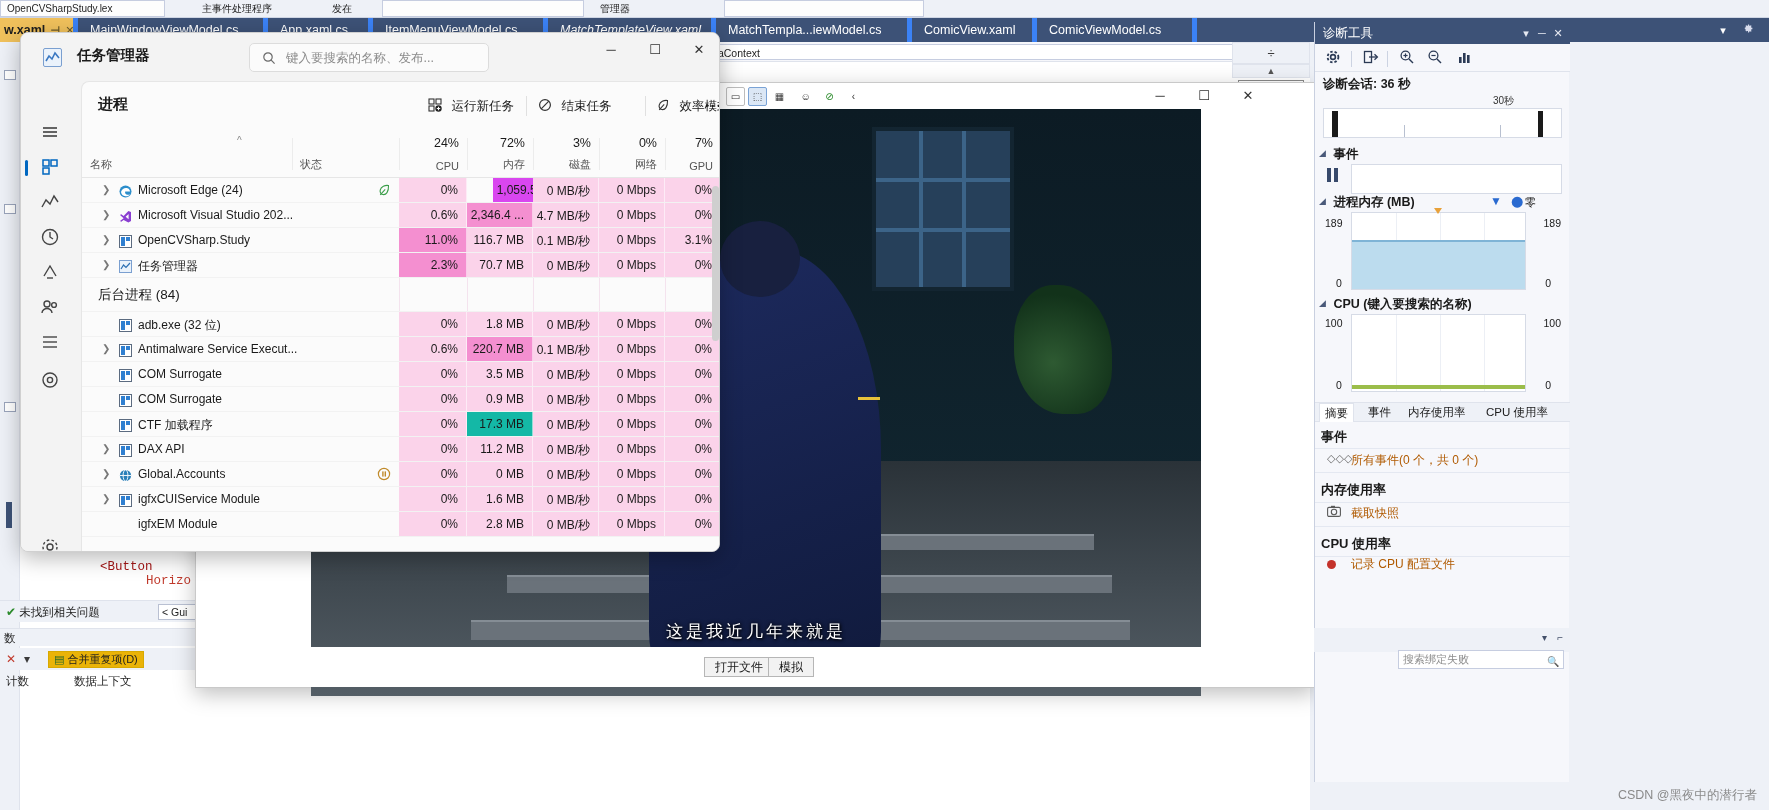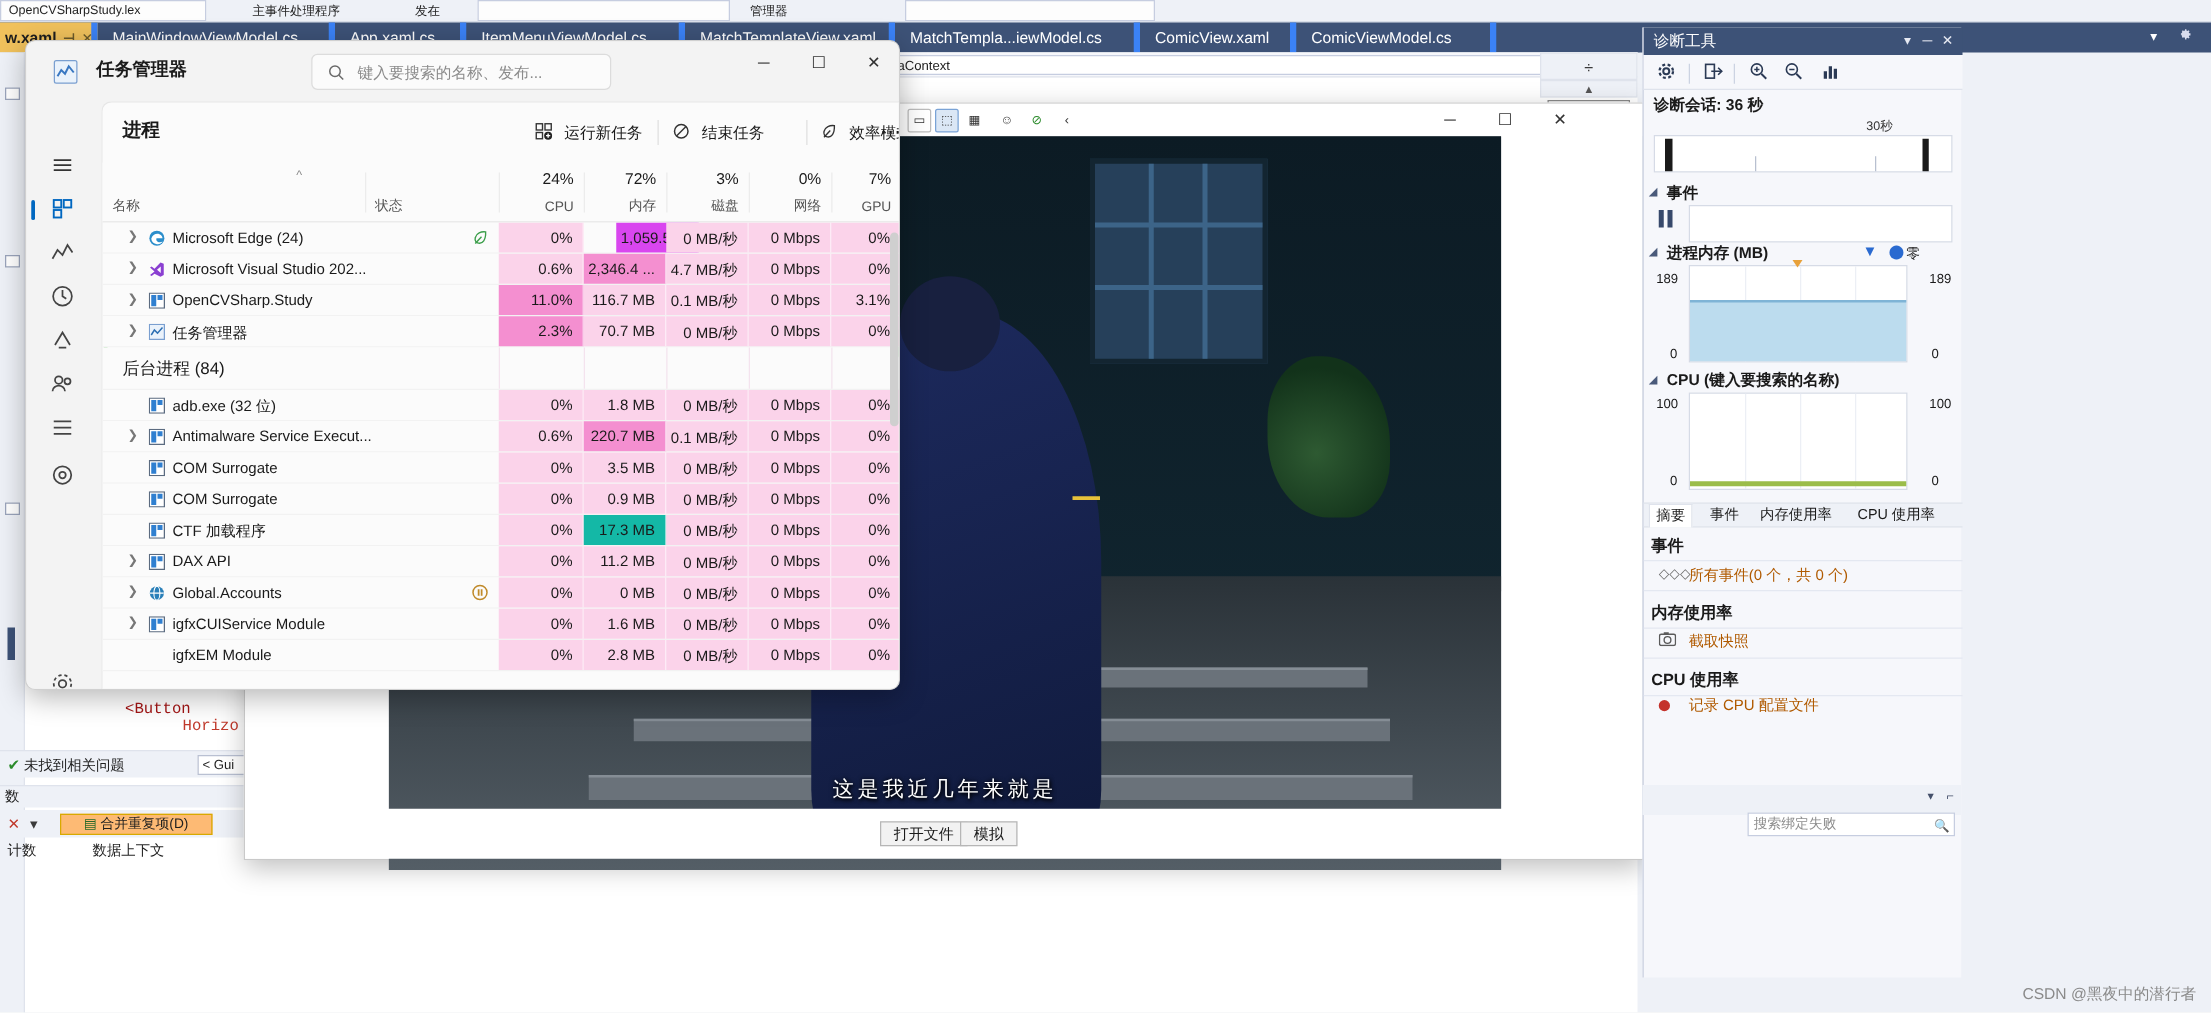--- a/index.html
+++ b/index.html
@@ -68,21 +68,21 @@
   .vs-codepeek { position:absolute; left:158px; top:604px; width:56px; height:16px;
      background:#fff; border:1px solid #b9c0d2; font-size:10.5px; color:#1e1e1e;
      line-height:14px; padding-left:3px; }
 
   .vs-panel-hdr { position:absolute; left:0; top:628px; width:1310px; height:18px;
      background:#eef1f7; border-top:1px solid #dfe3ec; font-size:11.5px; color:#1e1e1e;
      line-height:18px; padding-left:4px; }
   .vs-panel-tb { position:absolute; left:0; top:648px; width:1310px; height:22px;
      background:#eef1f7; font-size:11.5px; color:#1e1e1e; line-height:22px; }
   .vs-dedupe { position:absolute; left:48px; top:651px; height:17px;
-     border:1px solid #d8a900; background:#fdba74; font-size:11px; padding:0 18px;
+     border:1px solid #d8a900; background:#eab308; font-size:11px; padding:0 5px;
      line-height:15px; color:#1e1e1e; }
   .vs-cols { position:absolute; left:0; top:672px; width:1310px; height:18px;
      font-size:11.5px; color:#1e1e1e; line-height:18px; }
   .vs-col1 { position:absolute; left:6px; }
   .vs-col2 { position:absolute; left:74px; }
 
   
   #taskmgr { position:absolute; left:20px; top:32px; width:700px; height:520px;
      background:#f3f3f3; border:1px solid #d0d0d0; border-radius:8px;
      box-shadow:0 6px 22px rgba(0,0,0,.28); overflow:hidden; }
@@ -269,21 +269,21 @@
     <div class="vs-tb-chip" style="left:724px;width:200px;"></div>
   </div>
 
   <div class="vs-tabstrip">
     <div class="vs-tab active" style="left:0;width:78px;padding:0 4px;">
       <span>w.xaml</span><span class="pin">⊣</span><span class="cls">✕</span>
     </div>
     <div class="vs-tab" style="left:78px;width:190px;">MainWindowViewModel.cs</div>
     <div class="vs-tab" style="left:268px;width:105px;">App.xaml.cs</div>
     <div class="vs-tab" style="left:373px;width:175px;">ItemMenuViewModel.cs</div>
-    <div class="vs-tab" style="left:548px;width:168px;">MatchTemplateView.xaml</div>
+    <div class="vs-tab" style="left:548px;width:168px;font-style:italic;">MatchTemplateView.xaml</div>
     <div class="vs-tab" style="left:716px;width:196px;">MatchTempla...iewModel.cs</div>
     <div class="vs-tab" style="left:912px;width:125px;">ComicView.xaml</div>
     <div class="vs-tab" style="left:1037px;width:160px;">ComicViewModel.cs</div>
   </div>
   <div class="vs-tab-overflow">▾</div>
   <div class="vs-tab-gear">
     <svg width="13" height="13" viewBox="0 0 16 16">
         <path fill="#d8dced" d="M8 5.2A2.8 2.8 0 1 0 8 10.8 2.8 2.8 0 0 0 8 5.2zm0 4.3a1.5 1.5 0 1 1 0-3 1.5 1.5 0 0 1 0 3z"></path>
         <path fill="#d8dced" d="M14 7h-1.2a4.9 4.9 0 0 0-.5-1.2l.85-.85-1.1-1.1-.85.85A4.9 4.9 0 0 0 10 4.2V3H8.6v1.2c-.42.1-.82.26-1.2.5l-.85-.85-1.1 1.1.85.85c-.24.38-.4.78-.5 1.2H4.6v1.4h1.2c.1.42.26.82.5 1.2l-.85.85 1.1 1.1.85-.85c.38.24.78.4 1.2.5V13H10v-1.2c.42-.1.82-.26 1.2-.5l.85.85 1.1-1.1-.85-.85c.24-.38.4-.78.5-1.2H14V7z"></path>
       </svg>

